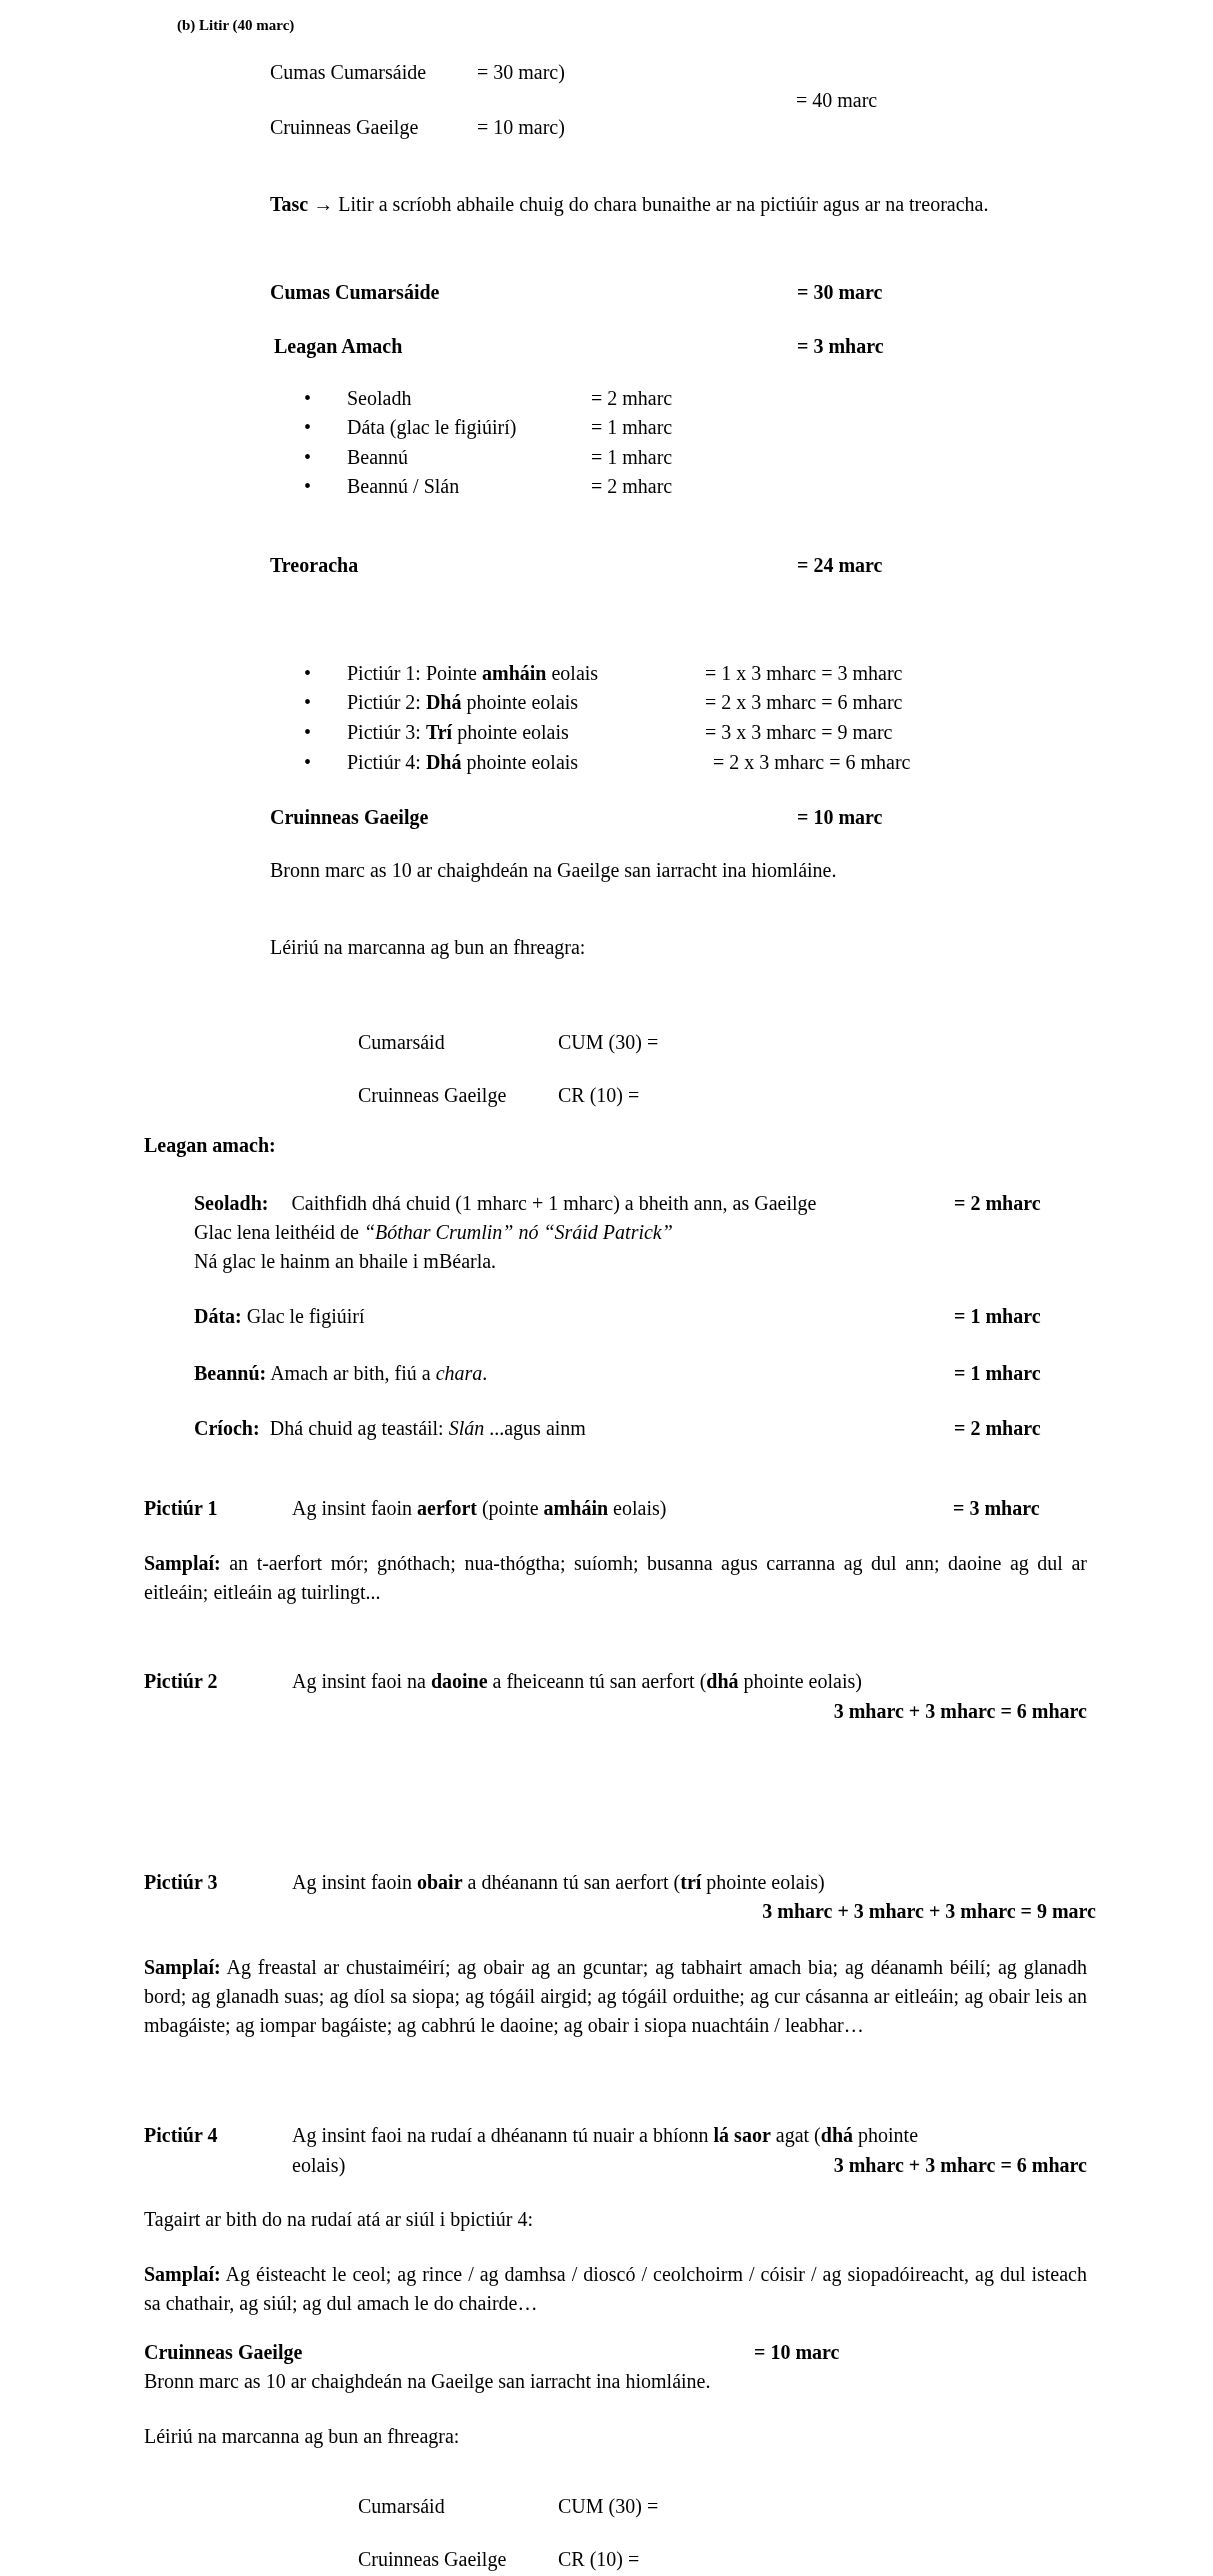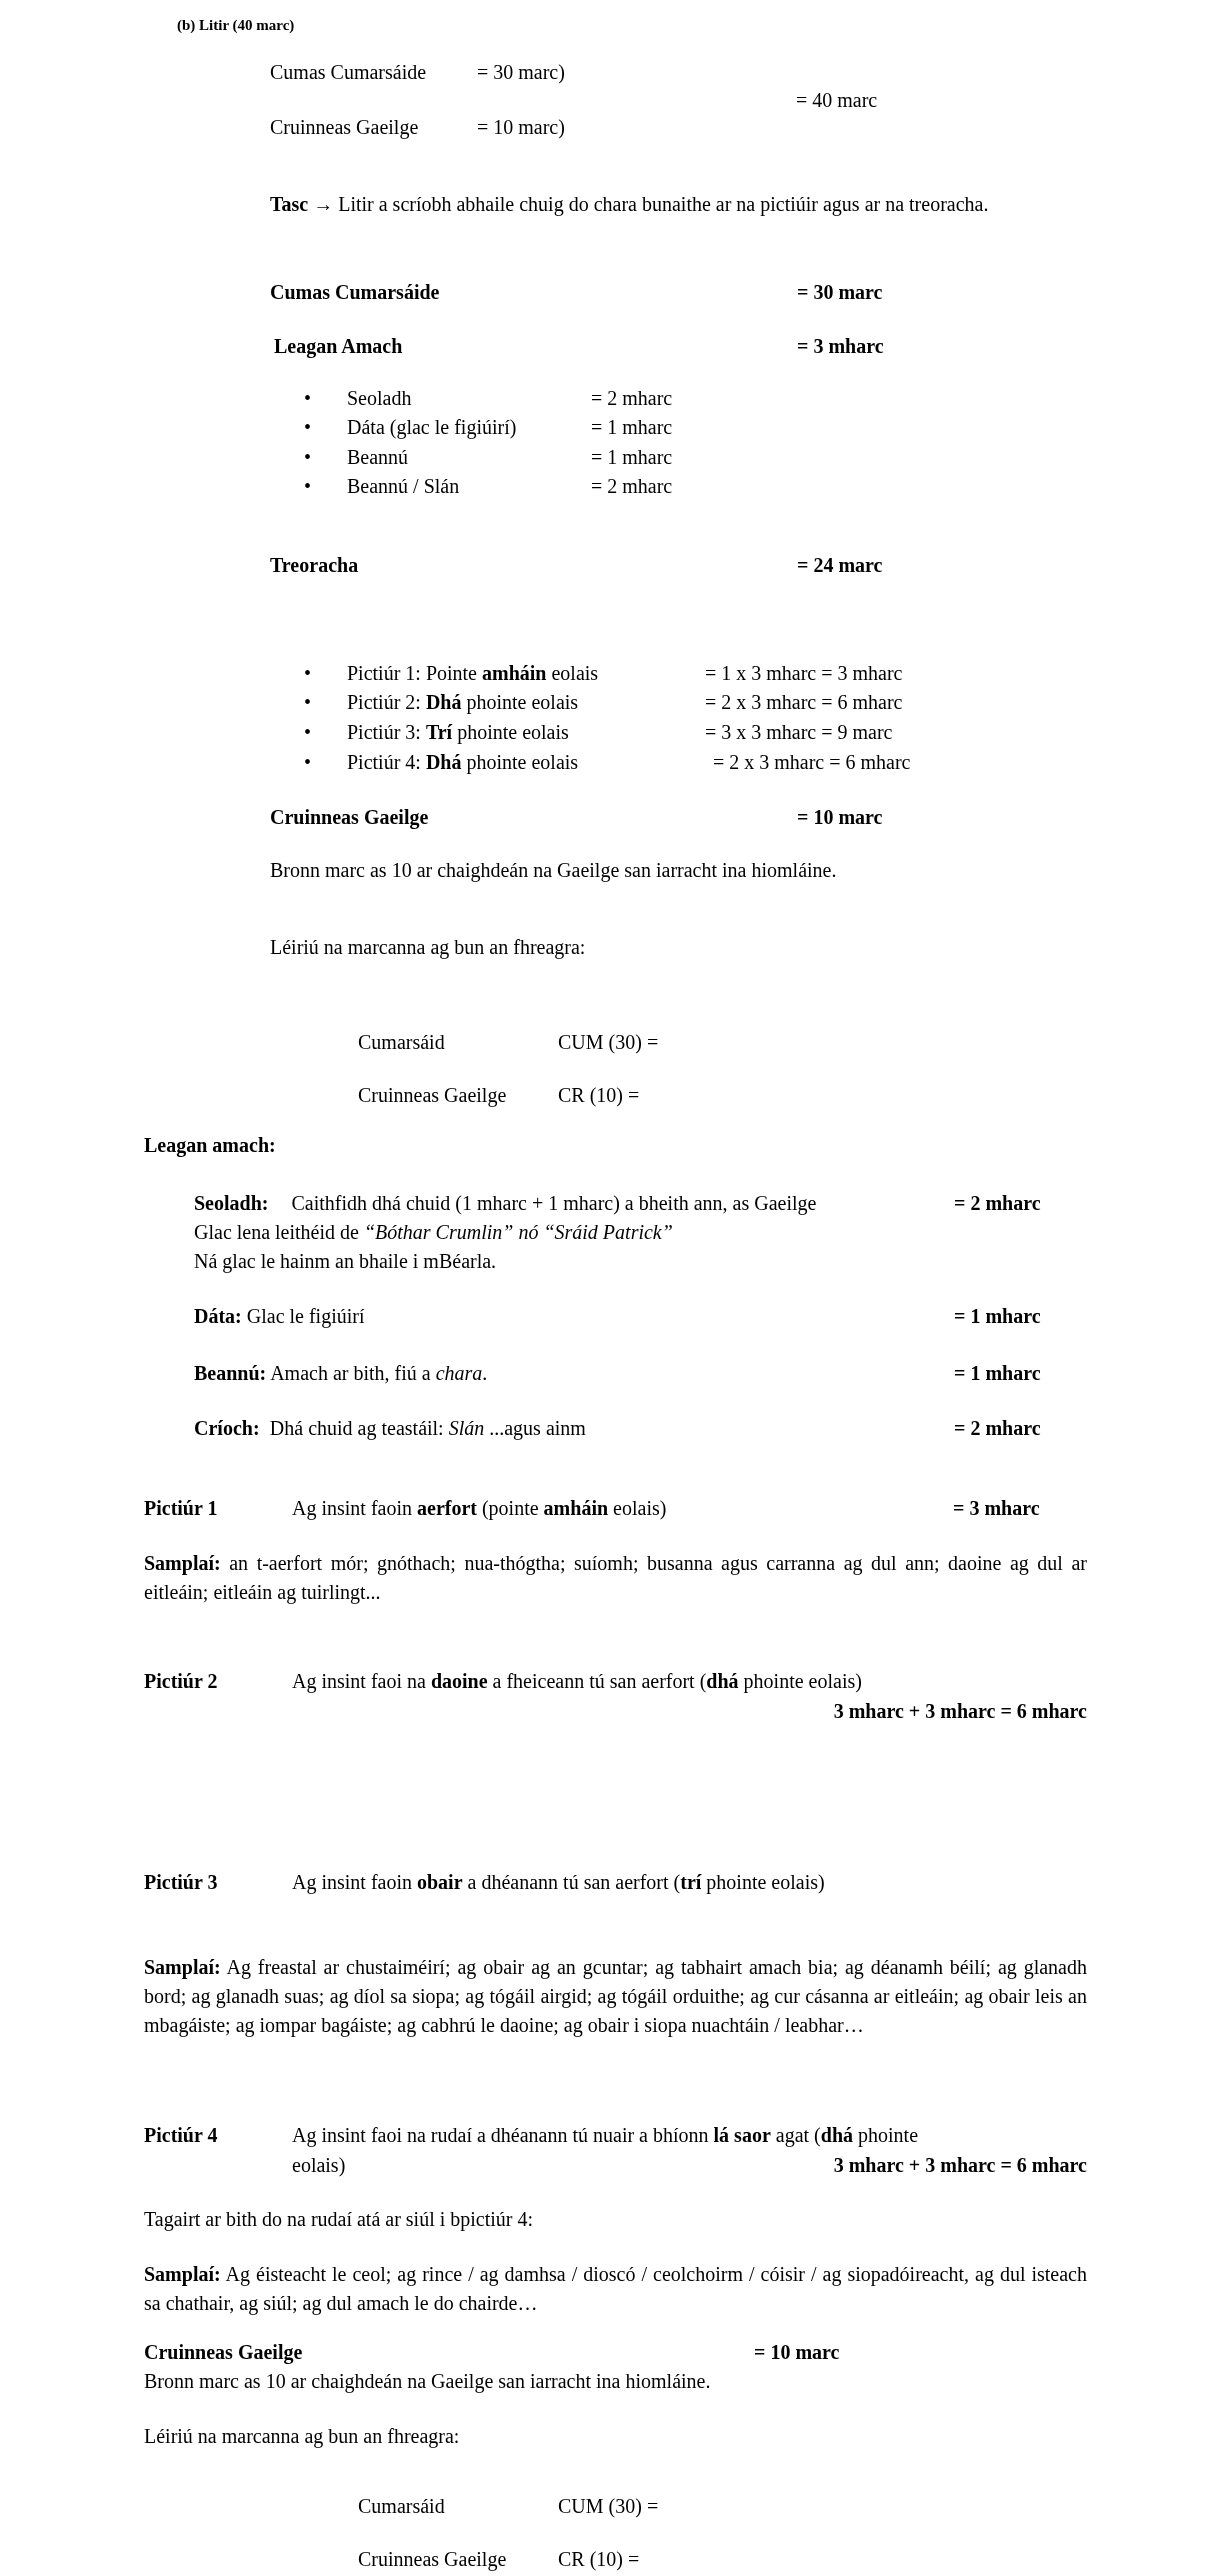--- a/index.html
+++ b/index.html
@@ -160,20 +160,21 @@
   <div class="row" style="top:1669px;left:144px">
     <span class="b">Pictiúr 2</span>
     <span class="val" style="left:148px"><span>Ag insint faoi na </span><span class="b">daoine</span><span> a fheiceann tú san aerfort (</span><span class="b">dhá</span><span> phointe eolais)</span></span>
   </div>
   <div class="marks" style="top:1699px;left:292px;width:795px">3 mharc + 3 mharc = 6 mharc</div>
 
   <div class="row" style="top:1870px;left:144px">
     <span class="b">Pictiúr 3</span>
     <span class="val" style="left:148px"><span>Ag insint faoin </span><span class="b">obair</span><span> a dhéanann tú san aerfort (</span><span class="b">trí</span><span> phointe eolais)</span></span>
   </div>
+  <div class="marks" style="top:1899px;left:292px;width:804px">3 mharc + 3 mharc + 3 mharc = 9 marc</div>
   <div class="para" style="top:1953px;left:144px;width:943px">
     <span class="b">Samplaí:</span>
     <span>Ag freastal ar chustaiméirí; ag obair ag an gcuntar; ag tabhairt amach bia; ag déanamh béilí; ag glanadh bord; ag glanadh suas; ag díol sa siopa; ag tógáil airgid; ag tógáil orduithe; ag cur cásanna ar eitleáin; ag obair leis an mbagáiste; ag iompar bagáiste; ag cabhrú le daoine; ag obair i siopa nuachtáin / leabhar…</span>
   </div>
 
   <div class="row" style="top:2123px;left:144px">
     <span class="b">Pictiúr 4</span>
     <span class="val" style="left:148px"><span>Ag insint faoi na rudaí a dhéanann tú nuair a bhíonn </span><span class="b">lá saor</span><span> agat (</span><span class="b">dhá</span><span> phointe</span></span>
   </div>
   <div class="rline" style="top:2153px;left:292px;width:795px">

